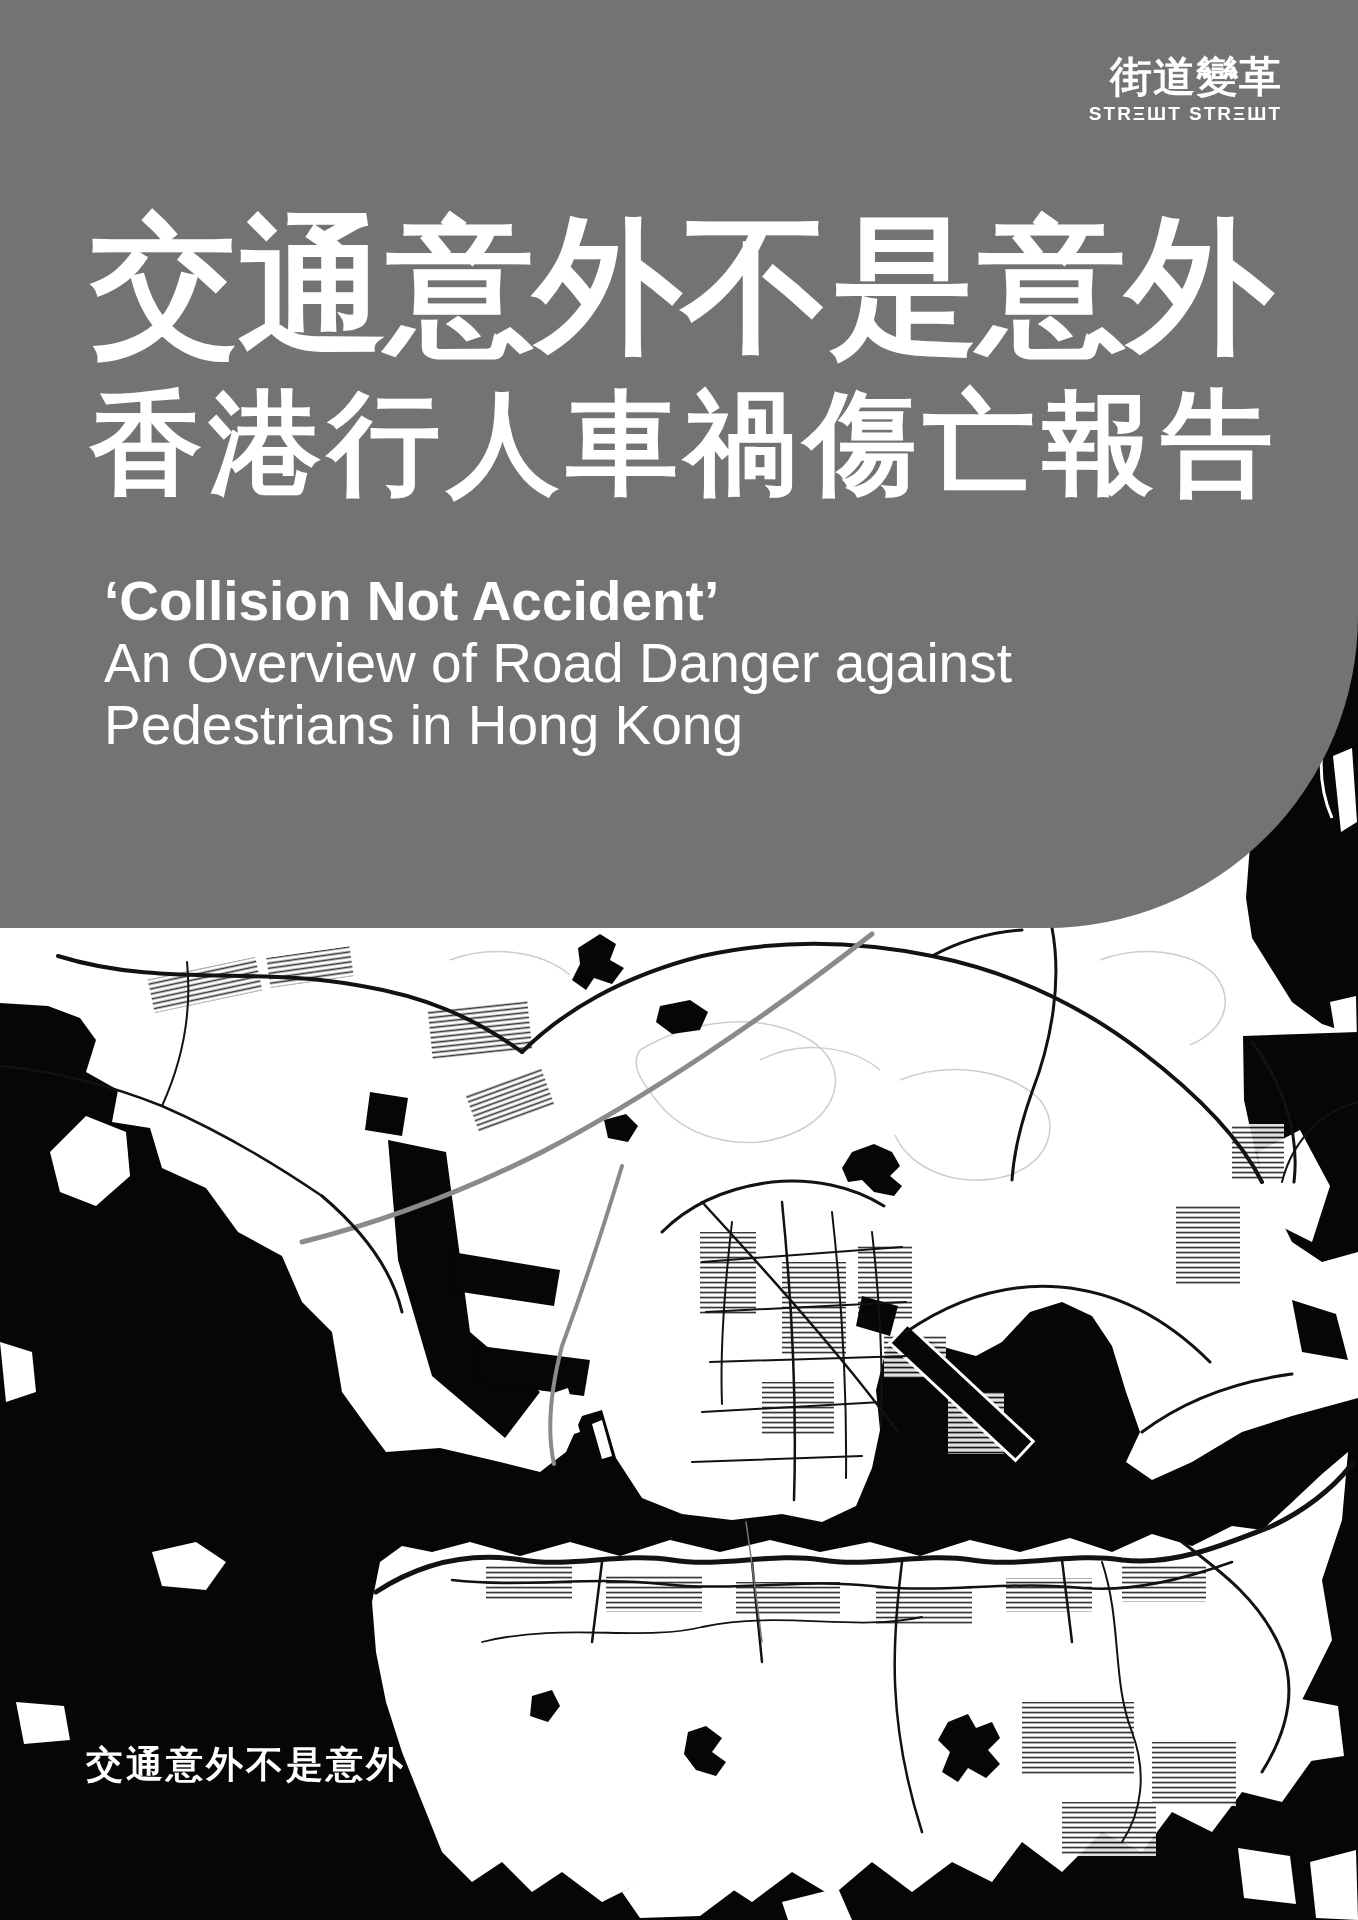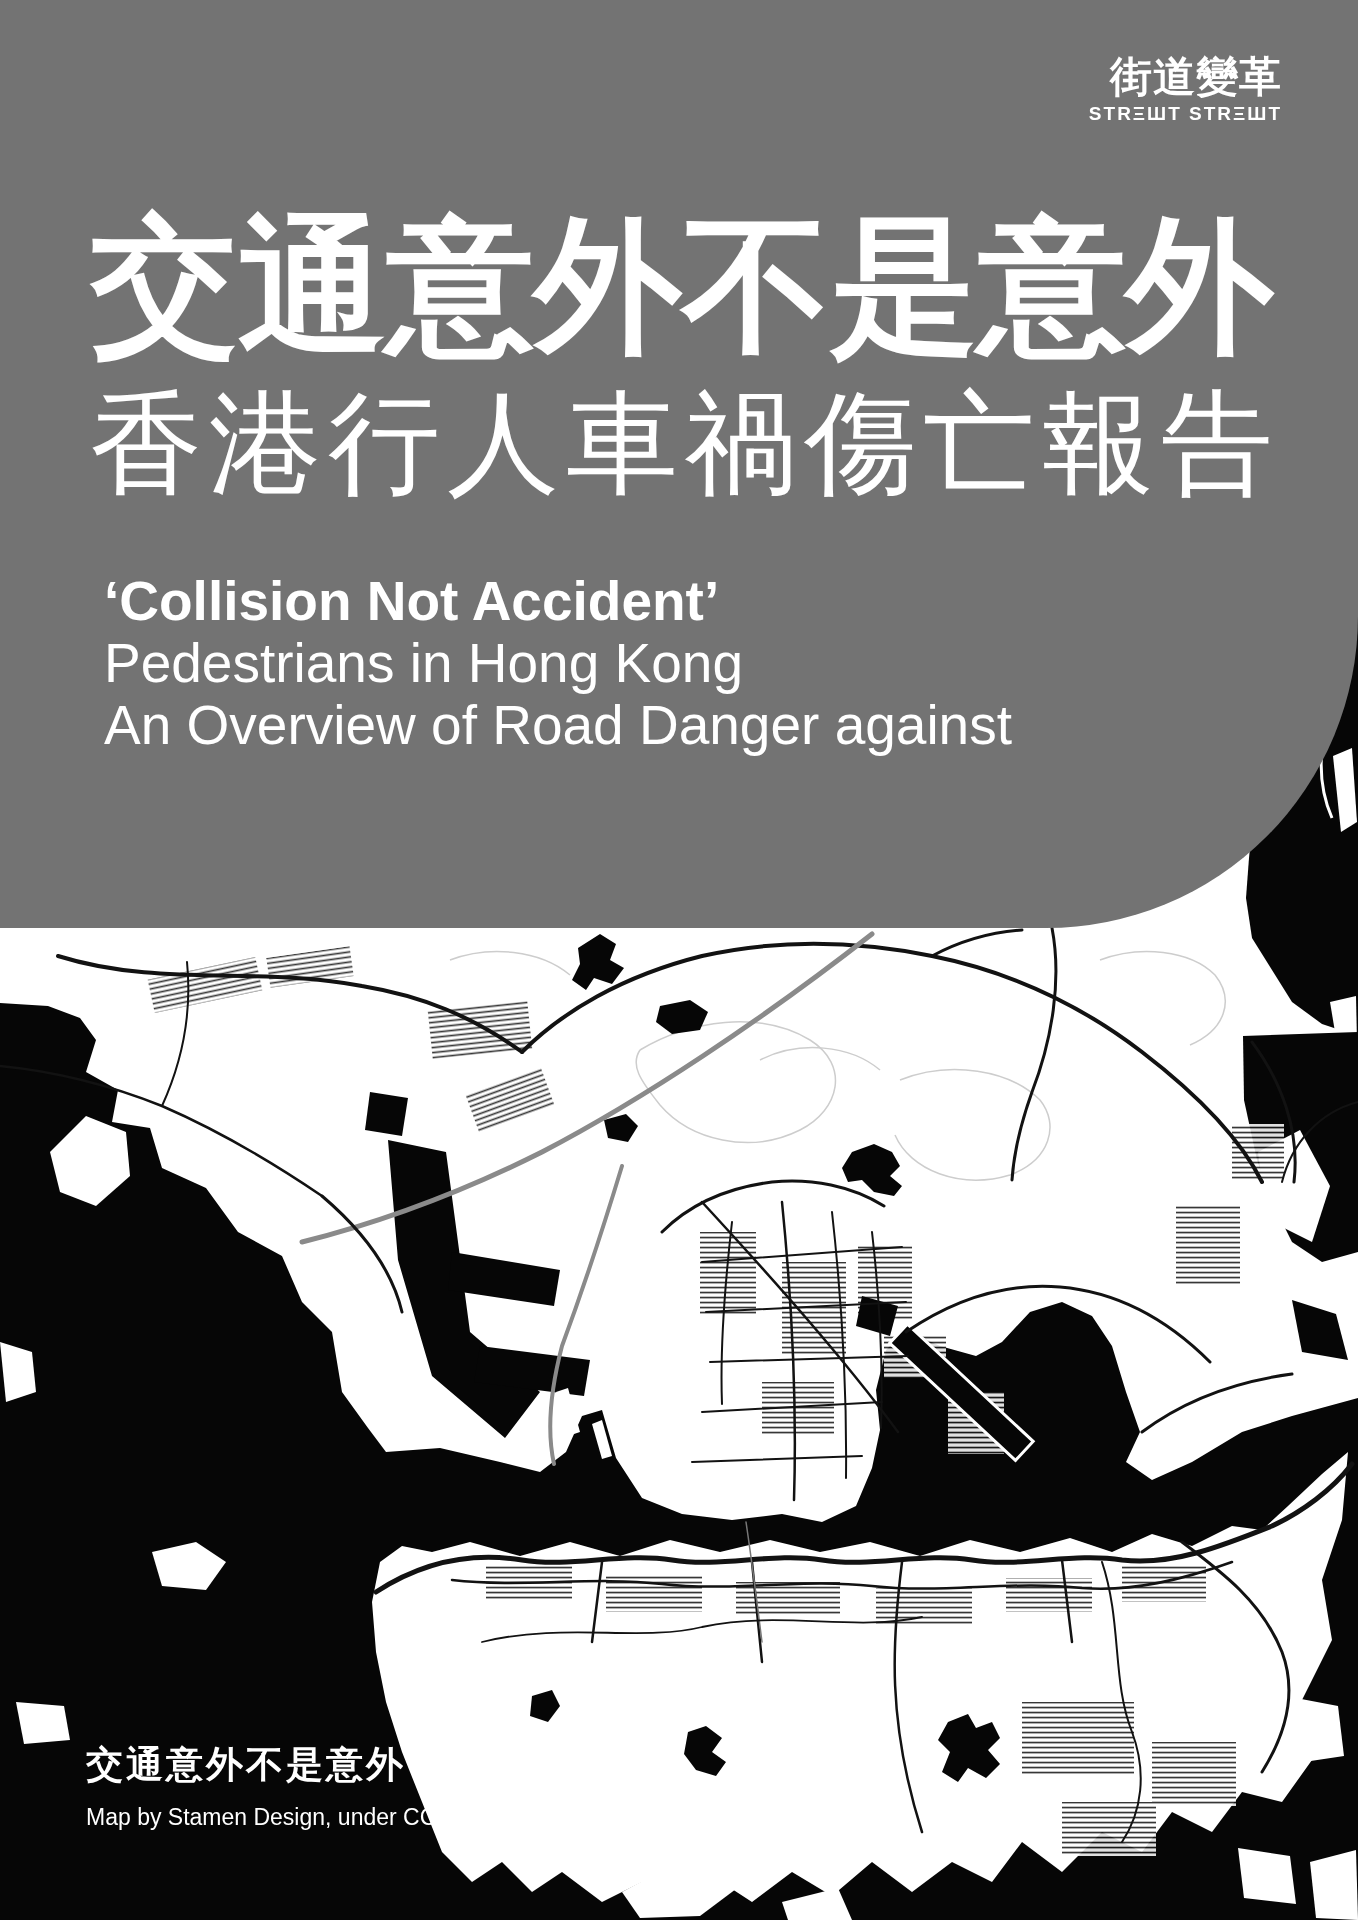--- a/index.html
+++ b/index.html
@@ -14,21 +14,21 @@
   }
   .logo{position:absolute;top:54px;right:76px;text-align:right;color:#ffffff;}
   .logo-cjk{font-size:42px;font-weight:900;letter-spacing:1px;line-height:1.1;}
   .logo-latin{font-size:19px;font-weight:800;letter-spacing:2px;margin-top:3px;}
   .title-cjk-main{
     position:absolute;left:90px;top:212px;color:#ffffff;
     font-size:148px;font-weight:700;letter-spacing:0px;line-height:1;white-space:nowrap;
   }
   .title-cjk-sub{
     position:absolute;left:90px;top:388px;color:#ffffff;
-    font-size:112px;font-weight:400;letter-spacing:7px;line-height:1;white-space:nowrap;
+    font-size:112px;font-weight:700;letter-spacing:7px;line-height:1;white-space:nowrap;
   }
   .subtitle{
     position:absolute;left:104px;top:570px;color:#ffffff;
     font-size:55px;line-height:62px;font-weight:400;
   }
   .subtitle .bold{font-weight:700;}
   .footer{
     position:absolute;left:86px;top:1740px;z-index:3;color:#ffffff;
   }
   .footer-date{font-size:37px;font-weight:900;letter-spacing:3px;}
@@ -197,25 +197,24 @@
     <div class="logo">
       <div class="logo-cjk">街道變革</div>
       <div class="logo-latin">STRΞШT STRΞШT</div>
     </div>
 
     <div class="title-cjk-main">交通意外不是意外</div>
     <div class="title-cjk-sub">香港行人車禍傷亡報告</div>
 
     <div class="subtitle">
       <div class="bold">‘Collision Not Accident’</div>
+      <div>An Overview of Road Danger against</div>
       <div>Pedestrians in Hong Kong</div>
-      <div>An Overview of Road Danger against</div>
     </div>
   </div>
 
   <div class="footer">
     <div class="footer-date">交通意外不是意外</div>
     <div class="footer-credits">
-      <div>Map by Stamen Design, under CC BY 3.0.</div>
     </div>
   </div>
 
 </div>
 
 </body></html>

